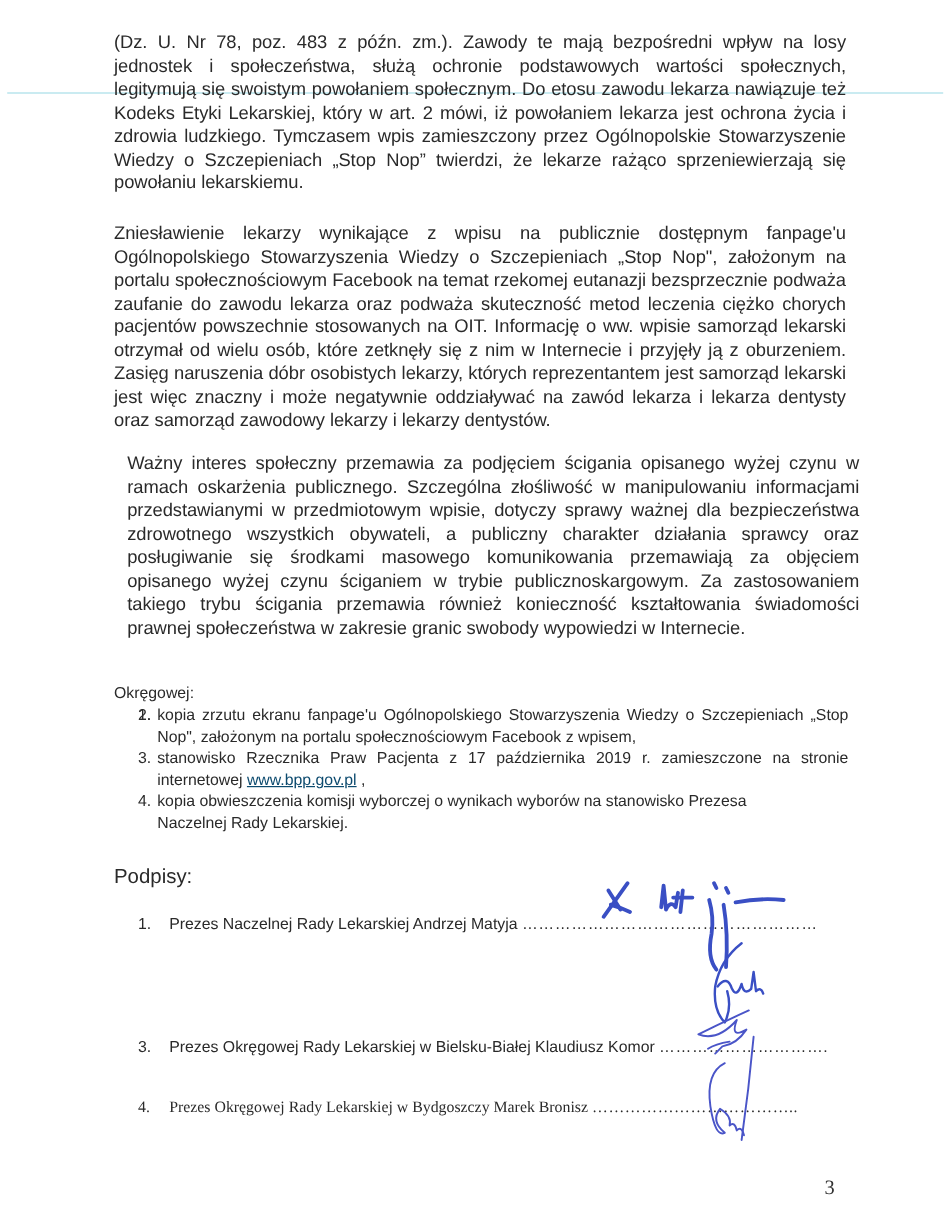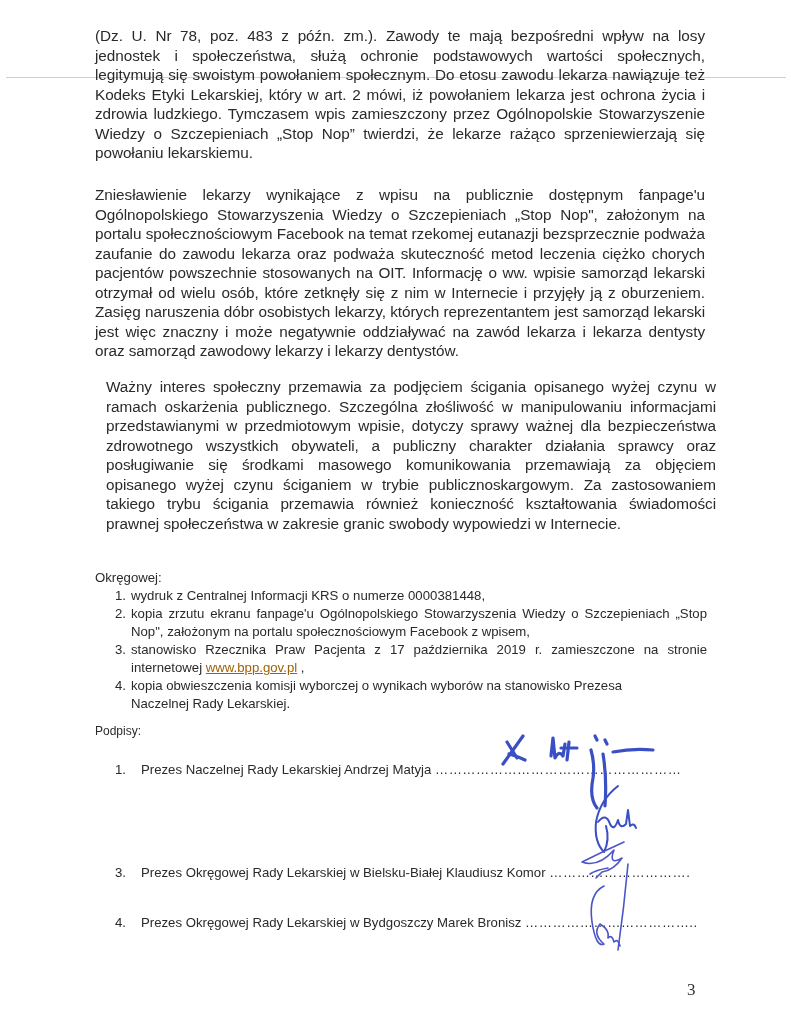--- a/index.html
+++ b/index.html
@@ -11,45 +11,44 @@
   .para { position: absolute; left: 95px; width: 610px; font-size: 15.3px; line-height: 19.55px;
           text-align: justify; margin: 0; letter-spacing: -0.05px; }
   .p1 { top: 26px; }
   .p2 { top: 185px; }
   .p3 { top: 377px; margin-left: 11px; }
   .att-head { position: absolute; left: 95px; top: 569px; font-size: 13.2px; line-height: 18px; margin: 0; }
   .att-list { position: absolute; left: 95px; top: 587px; width: 612px; margin: 0; padding: 0; list-style: none;
               font-size: 13.2px; line-height: 18px; }
   .att-list li { position: relative; padding-left: 36px; text-align: justify; }
   .att-list .num { position: absolute; left: 20px; top: 0; }
-  .att-list a { color: #a16207; text-decoration: underline; }
-  .sig-head { position: absolute; left: 95px; top: 722px; font-size: 12px; line-height: 18px; margin: 0; }
+  .att-list a { color: #0c4a6e; text-decoration: underline; }
+  .sig-head { position: absolute; left: 95px; top: 722px; font-size: 17px; line-height: 18px; margin: 0; }
   .sig-row { position: absolute; left: 115px; font-size: 13.2px; line-height: 18px; white-space: nowrap; }
   .sig-row .num { display: inline-block; width: 26px; }
   .dots { letter-spacing: 0.5px; }
-  .r1 { top: 761px; } .r2 { top: 816px; } .r3 { top: 864px; } .r4 { top: 914px; }
+  .r1 { top: 761px; } .r2 { top: 816px; } .r3 { top: 864px; } .r4 { top: 914px; font-family: Liberation Serif, serif; }
   .signature { position: absolute; }
   .page-num { position: absolute; left: 687px; top: 980px; font-family: "Liberation Serif", serif;
               font-size: 17px; color: #333; }
 </style>
 </head>
 <body>
 
 <div class="page">
   <div class="cyan-rule"></div>
 
   <p class="para p1">(Dz. U. Nr 78, poz. 483 z późn. zm.). Zawody te mają bezpośredni wpływ na losy jednostek i społeczeństwa, służą ochronie podstawowych wartości społecznych, legitymują się swoistym powołaniem społecznym. Do etosu zawodu lekarza nawiązuje też Kodeks Etyki Lekarskiej, który w art. 2  mówi, iż powołaniem lekarza jest ochrona życia i zdrowia ludzkiego. Tymczasem wpis zamieszczony przez Ogólnopolskie Stowarzyszenie Wiedzy o Szczepieniach „Stop Nop” twierdzi, że lekarze rażąco sprzeniewierzają się powołaniu lekarskiemu.</p>
   <p class="para p2">Zniesławienie lekarzy wynikające z  wpisu na publicznie dostępnym fanpage'u Ogólnopolskiego Stowarzyszenia Wiedzy o Szczepieniach „Stop Nop",  założonym na portalu społecznościowym Facebook na temat rzekomej eutanazji bezsprzecznie  podważa zaufanie do zawodu lekarza oraz podważa skuteczność metod leczenia ciężko chorych pacjentów powszechnie stosowanych na OIT. Informację o ww. wpisie  samorząd lekarski otrzymał  od wielu osób, które zetknęły się z nim w Internecie i przyjęły ją z oburzeniem. Zasięg naruszenia dóbr osobistych lekarzy, których reprezentantem jest samorząd lekarski jest więc znaczny i może negatywnie oddziaływać na zawód lekarza i lekarza dentysty oraz samorząd zawodowy lekarzy i lekarzy dentystów.</p>
   <p class="para p3">Ważny interes społeczny przemawia za podjęciem ścigania opisanego wyżej czynu w ramach oskarżenia publicznego. Szczególna złośliwość w manipulowaniu informacjami przedstawianymi w przedmiotowym wpisie, dotyczy sprawy  ważnej dla bezpieczeństwa zdrowotnego wszystkich obywateli, a publiczny charakter działania sprawcy oraz posługiwanie się środkami masowego komunikowania przemawiają za objęciem opisanego wyżej czynu ściganiem w trybie publicznoskargowym. Za zastosowaniem takiego trybu ścigania przemawia również konieczność kształtowania świadomości prawnej społeczeństwa w zakresie granic swobody wypowiedzi w Internecie.</p>
 
   <p class="att-head">Okręgowej:</p>
   <ul class="att-list">
     <li>
       <span class="num">1.</span>
-      <span>wydruk z Centralnej Informacji KRS o numerze 0000381448,</span>
     </li>
     <li>
       <span class="num">2.</span>
       <span>kopia zrzutu ekranu fanpage'u  Ogólnopolskiego Stowarzyszenia Wiedzy o Szczepieniach „Stop Nop",  założonym na portalu społecznościowym Facebook z wpisem,</span>
     </li>
     <li>
       <span class="num">3.</span>
       <span>stanowisko Rzecznika Praw Pacjenta z 17 października 2019 r. zamieszczone na stronie internetowej </span><a>www.bpp.gov.pl</a><span> ,</span>
     </li>
     <li style="text-align:left;">

